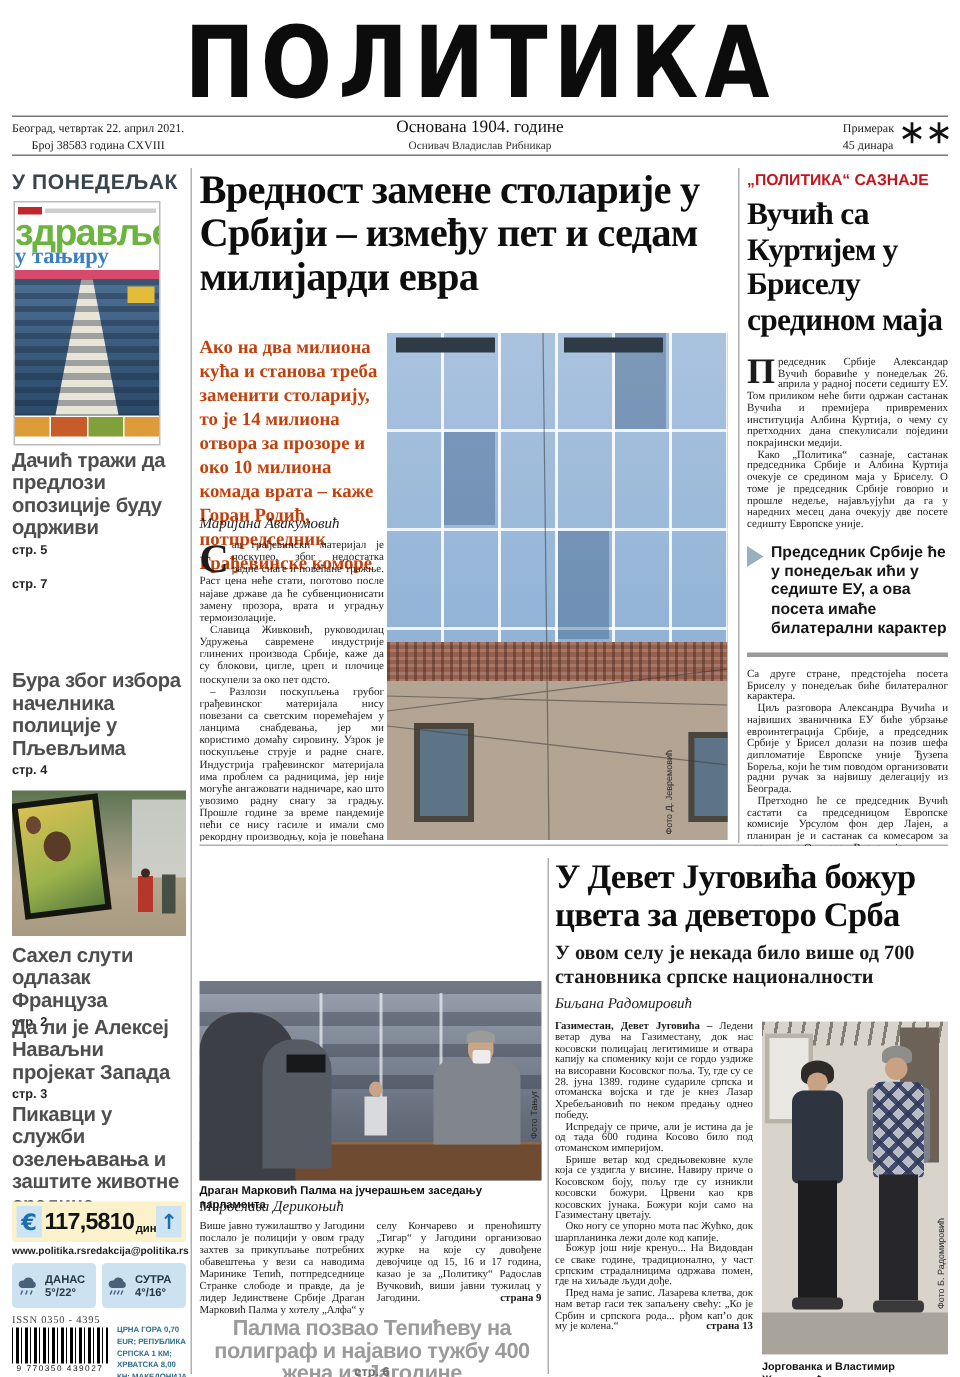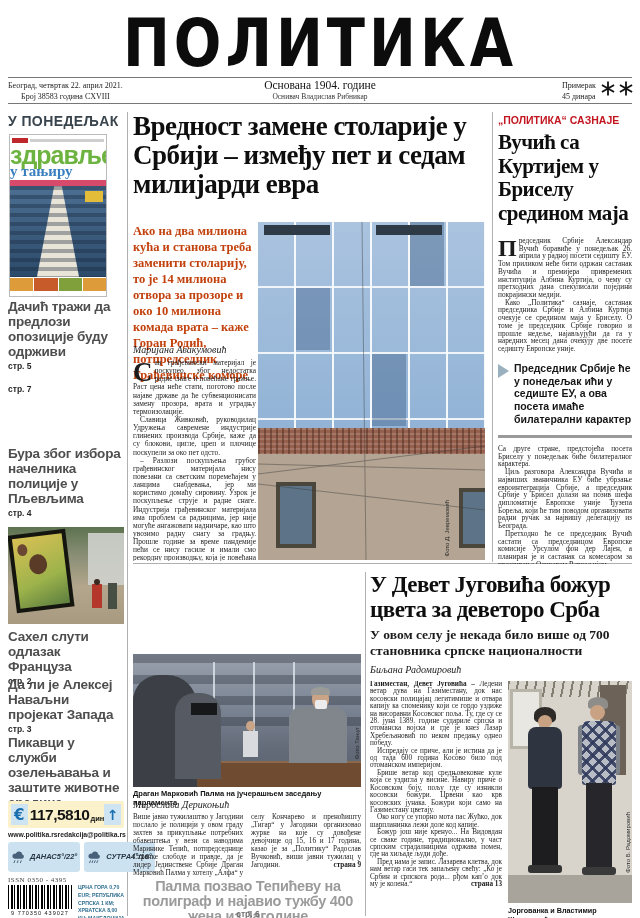--- a/index.html
+++ b/index.html
@@ -70,21 +70,21 @@
   .eu-din{font-family:"Liberation Sans","DejaVu Sans",sans-serif;font-weight:700;font-size:7.5px;
           margin:8px 0 0 1px;}
   .eu-ar{width:21px;height:21px;margin-left:auto;margin-right:3px;background:#cfe4f3;color:#1a6fae;
          font-weight:700;font-size:14px;display:flex;align-items:center;justify-content:center;
          font-family:"DejaVu Sans",sans-serif;}
   .links{position:absolute;left:8px;top:831px;width:116px;display:flex;justify-content:space-between;
          font-family:"Liberation Sans","DejaVu Sans",sans-serif;font-weight:700;font-size:6.8px;color:#222;}
   .weather{position:absolute;left:8px;top:842px;width:116px;display:flex;gap:4px;}
   .wbox{flex:1;height:30px;background:#cde2f0;border-radius:3px;display:flex;align-items:center;
         gap:3px;padding:0 3px;box-sizing:border-box;}
-  .wcol{display:flex;line-height:1.25;font-style:italic;}
+  .wcol{display:flex;flex-direction:column;line-height:1.25;}
   .wl,.wt{font-family:"Liberation Sans","DejaVu Sans",sans-serif;font-weight:700;font-size:7.5px;color:#273744;}
   .issn{position:absolute;left:8px;top:876px;font-size:7px;color:#444;letter-spacing:.5px;}
   .barcode{position:absolute;left:8px;top:885px;width:64px;height:24px;
            background:repeating-linear-gradient(90deg,#000 0 1px,#fff 1px 3px,#000 3px 5px,#fff 5px 6px);}
   .bc-num{position:absolute;left:8px;top:910px;width:64px;font-size:5.5px;letter-spacing:1px;color:#111;text-align:center;}
   .prices{position:absolute;left:78px;top:884px;width:48px;
           font-family:"Liberation Sans","DejaVu Sans",sans-serif;font-weight:700;font-size:5.2px;
           line-height:1.5;color:#2f6e8e;}
   
   .lead-head{position:absolute;left:133px;top:112px;width:358px;font-weight:700;font-size:27px;

